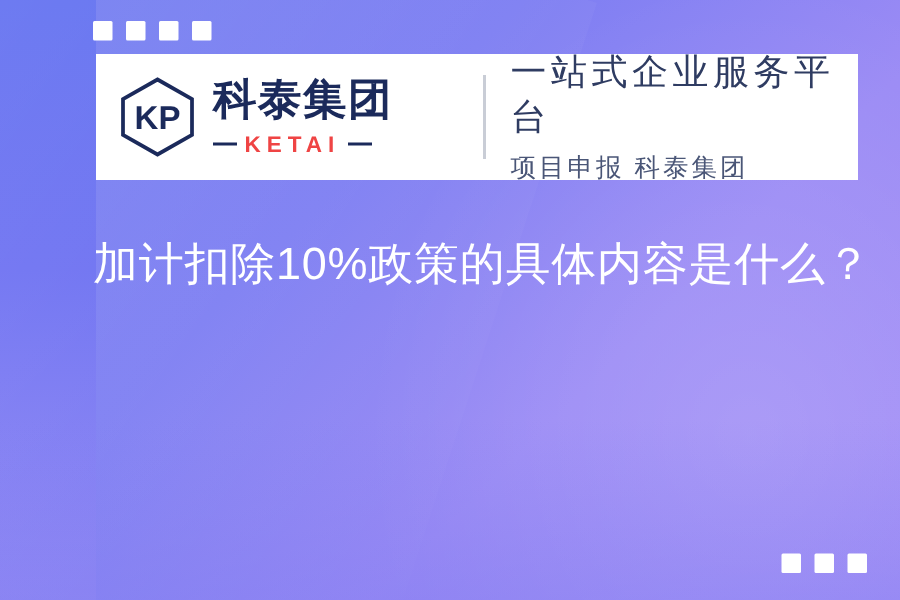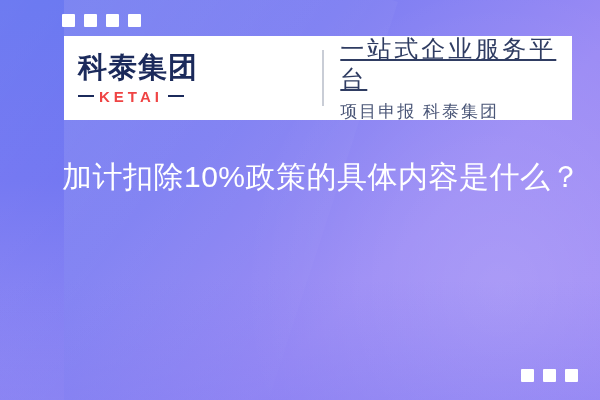--- a/index.html
+++ b/index.html
@@ -152,21 +152,20 @@
   .slogan {
     display: flex;
     flex-direction: column;
     justify-content: center;
   }
   .slogan-main {
     font-size: 24px;
     color: #2f3c62;
     letter-spacing: 3px;
     line-height: 1.25;
-    text-decoration: underline;
   }
   .slogan-sub {
     margin-top: 8px;
     font-size: 17px;
     color: #4a5677;
     letter-spacing: 2px;
     line-height: 1.2;
   }
 
   
@@ -196,20 +195,26 @@
   <div class="dots dots-top">
     <span></span>
     <span></span>
     <span></span>
     <span></span>
   </div>
 
   <div class="card">
 
     <div class="logo-area">
+      <div class="logo-mark">
+        <svg width="54" height="54" viewBox="0 0 54 54" aria-hidden="true">
+          <polygon points="27,2 50,15 50,39 27,52 4,39 4,15" fill="none" stroke="#1b2a5b" stroke-width="2.5"></polygon>
+          <text x="27" y="35" text-anchor="middle" font-family="Liberation Sans, sans-serif" font-size="22" font-weight="bold" fill="#1b2a5b">KP</text>
+        </svg>
+      </div>
       <div class="logo-text">
         <div class="logo-cn">科泰集团</div>
         <div class="logo-en">
           <span class="dash"></span>
           <span>KETAI</span>
           <span class="dash"></span>
         </div>
       </div>
     </div>
 

